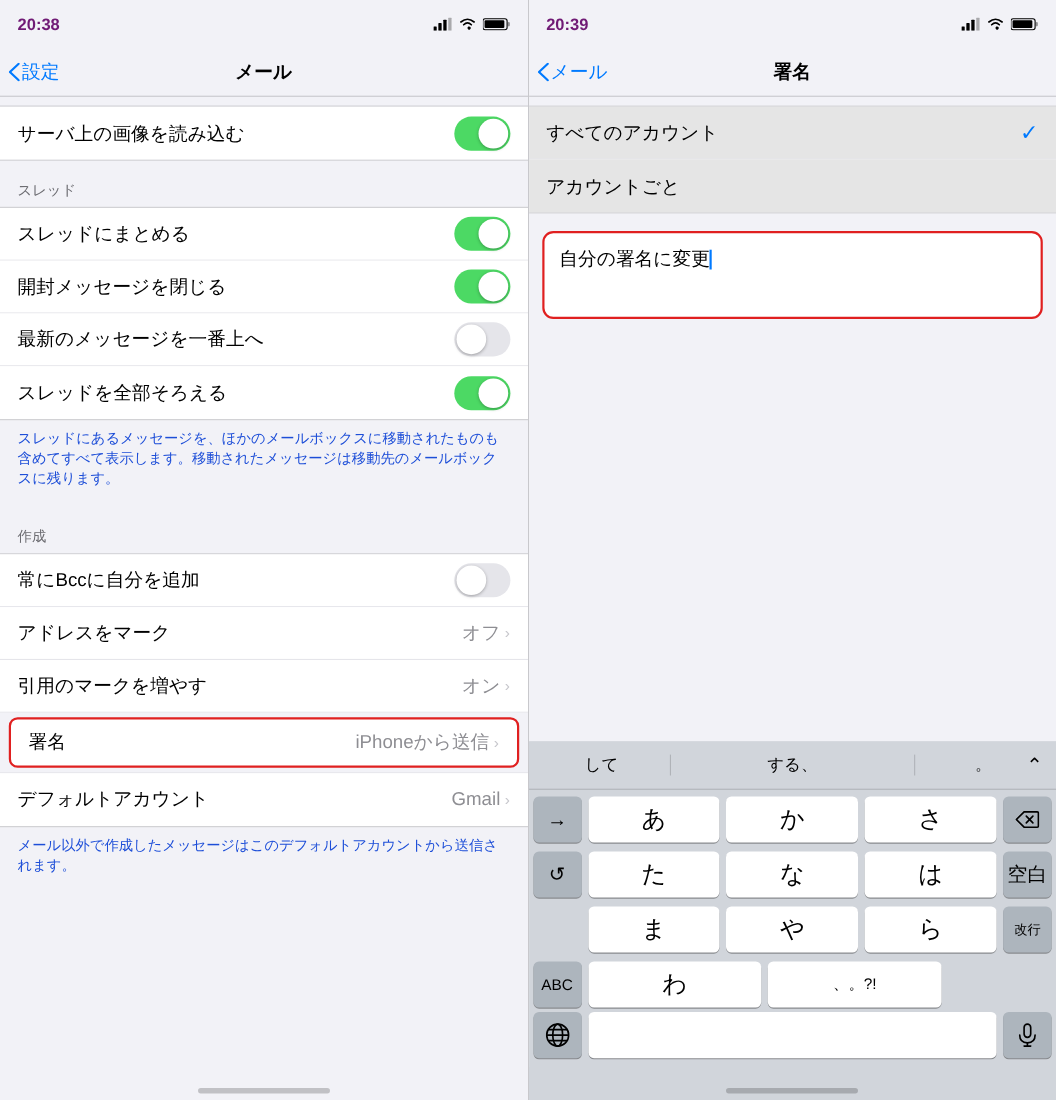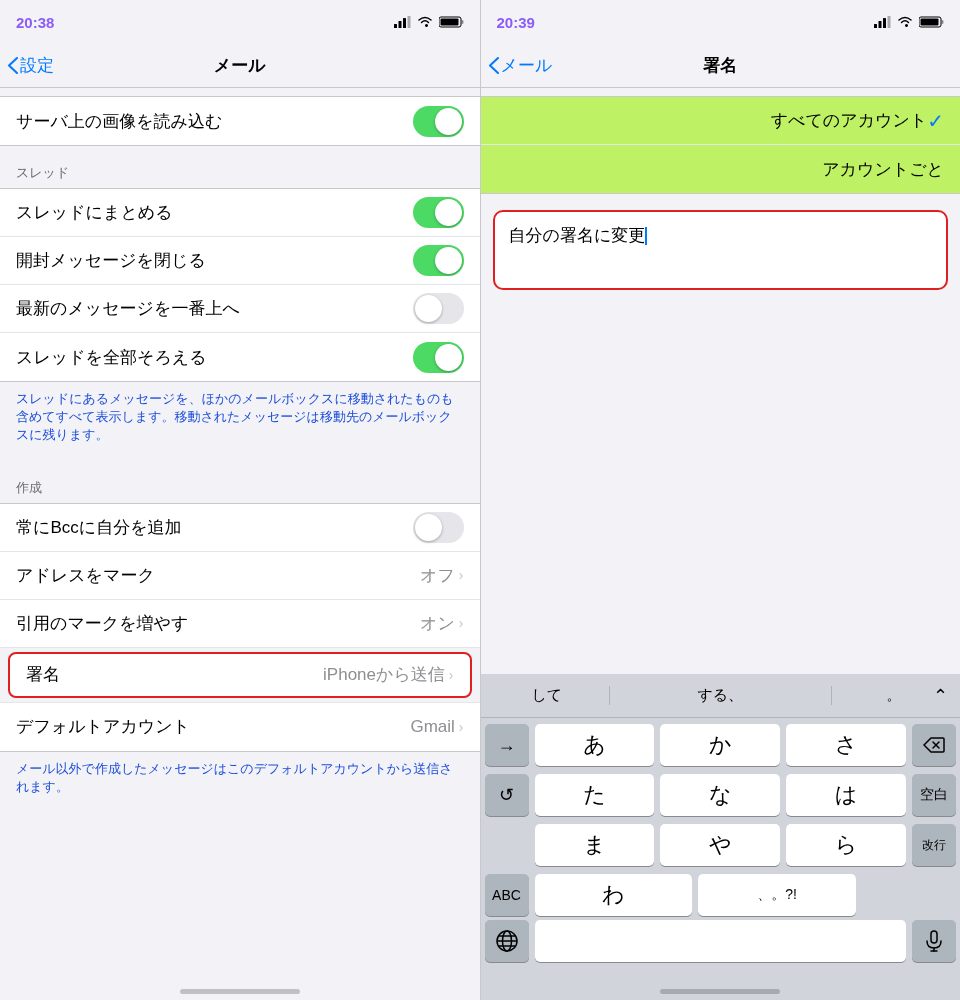--- a/index.html
+++ b/index.html
@@ -28,21 +28,21 @@
       background: #f2f2f7;
       display: flex;
       align-items: center;
       justify-content: space-between;
       padding: 0 16px;
       flex-shrink: 0;
     }
     .status-time {
       font-size: 15px;
       font-weight: 600;
-      color: #8b5cf6;
+      color: #701a75;
     }
     .status-icons {
       display: flex;
       align-items: center;
       gap: 6px;
     }
     .status-icons svg {
       fill: #000;
     }
 
@@ -156,25 +156,25 @@
     
     .signature-options {
       background: #fff;
       border-top: 1px solid #c8c8cc;
       border-bottom: 1px solid #c8c8cc;
       margin-bottom: 8px;
     }
     .sig-option {
       display: flex;
       align-items: center;
-      justify-content: flex-end;
+      justify-content: space-between;
       padding: 0 16px;
       height: 48px;
       border-bottom: 1px solid #e5e5ea;
-      background: #bef264;
+      background: #e5e5e5;
     }
     .sig-option:last-child { border-bottom: none; }
     .sig-option-label {
       font-size: 17px;
       color: #000;
     }
     .sig-checkmark {
       color: #007aff;
       font-size: 20px;
     }
@@ -551,21 +551,21 @@
             <line x1="16" y1="5" x2="10" y2="11" stroke="#000" stroke-width="1.5" stroke-linecap="round"></line>
           </svg>
         </div>
       </div>
 
       <div class="kb-row">
         <div class="kb-key special" style="min-width:44px; flex: 0 0 44px; font-size:18px;">↺</div>
         <div class="kb-key">た</div>
         <div class="kb-key">な</div>
         <div class="kb-key">は</div>
-        <div class="kb-key special" style="min-width:44px; flex: 0 0 44px; font-size:14px;">空白</div>
+        <div class="kb-key special" style="min-width:44px; flex: 0 0 44px; font-size:18px;">空白</div>
       </div>
 
       <div class="kb-row">
         <div style="min-width:44px; flex: 0 0 44px;"></div>
         <div class="kb-key">ま</div>
         <div class="kb-key">や</div>
         <div class="kb-key">ら</div>
         <div class="kb-key special" style="min-width:44px; flex: 0 0 44px; font-size:12px;">改行</div>
       </div>
 

